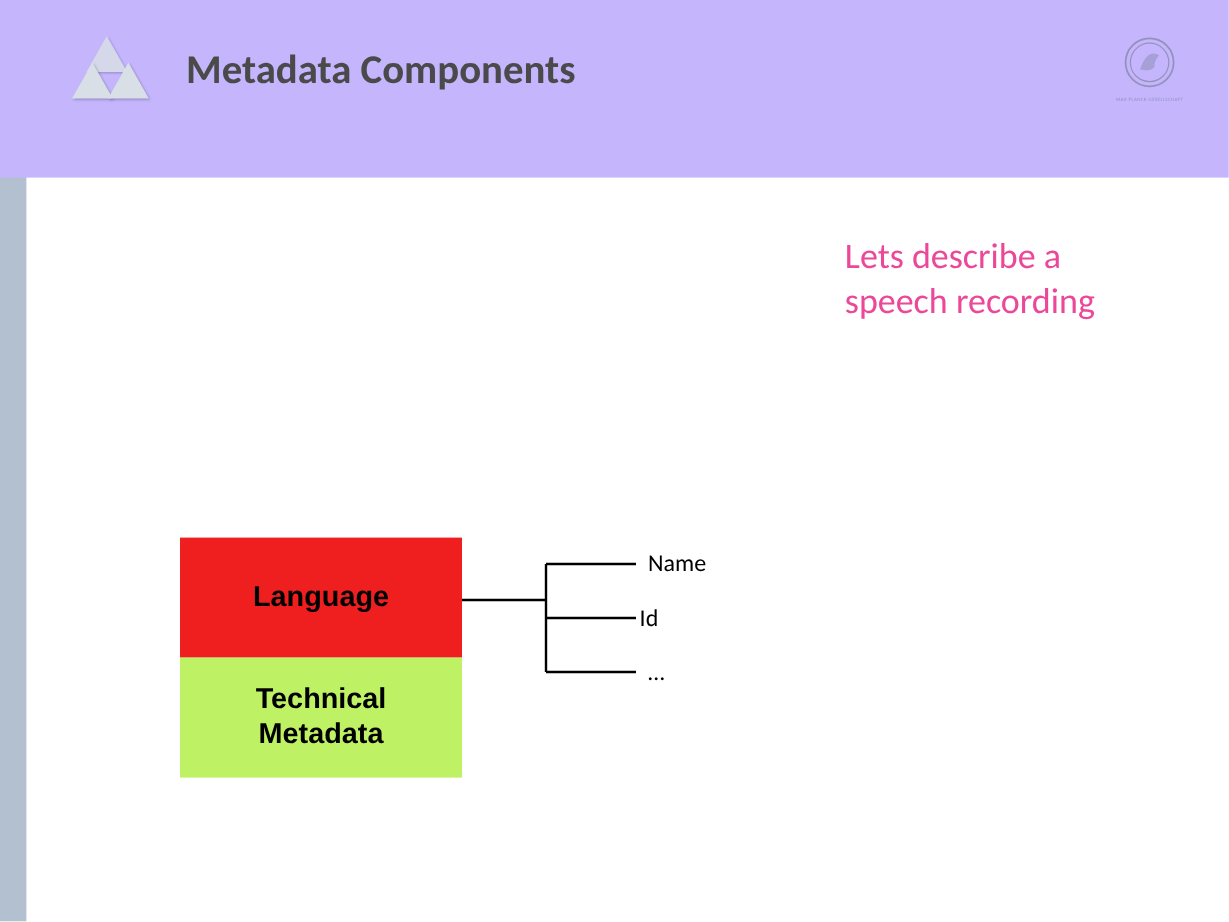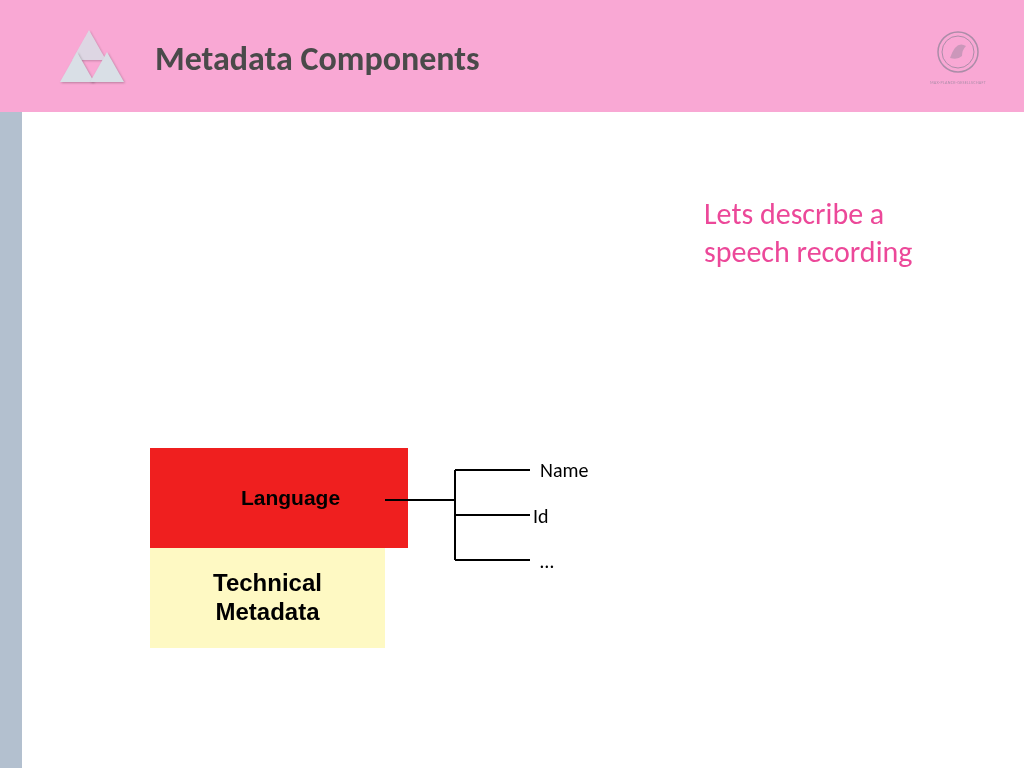--- a/index.html
+++ b/index.html
@@ -22,22 +22,22 @@
     top: 0;
     width: 22px;
     height: 768px;
     background: #b3c0cf;
   }
   .header {
     position: absolute;
     left: 0;
     top: 0;
     width: 1024px;
-    height: 112px;
-    background: #f9a8d4;
+    height: 148px;
+    background: #c4b5fd;
     display: flex;
     align-items: center;
   }
   .header-logo {
     position: absolute;
     left: 68px;
     top: 30px;
     width: 60px;
     height: 55px;
   }
@@ -82,32 +82,31 @@
     position: absolute;
     left: 150px;
     top: 448px;
     width: 235px;
     height: 100px;
     background: #ef1f1f;
     display: flex;
     align-items: center;
     justify-content: center;
     font-family: Arial, sans-serif;
-    font-size: 21px;
+    font-size: 24px;
     font-weight: bold;
     color: #000;
-    padding-left: 23px;
   }
   .box-tech {
     position: absolute;
     left: 150px;
     top: 548px;
     width: 235px;
     height: 100px;
-    background: #fef9c3;
+    background: #bef264;
     display: flex;
     align-items: center;
     justify-content: center;
     text-align: center;
     font-family: Arial, sans-serif;
     font-size: 24px;
     font-weight: bold;
     color: #000;
     line-height: 1.2;
   }

